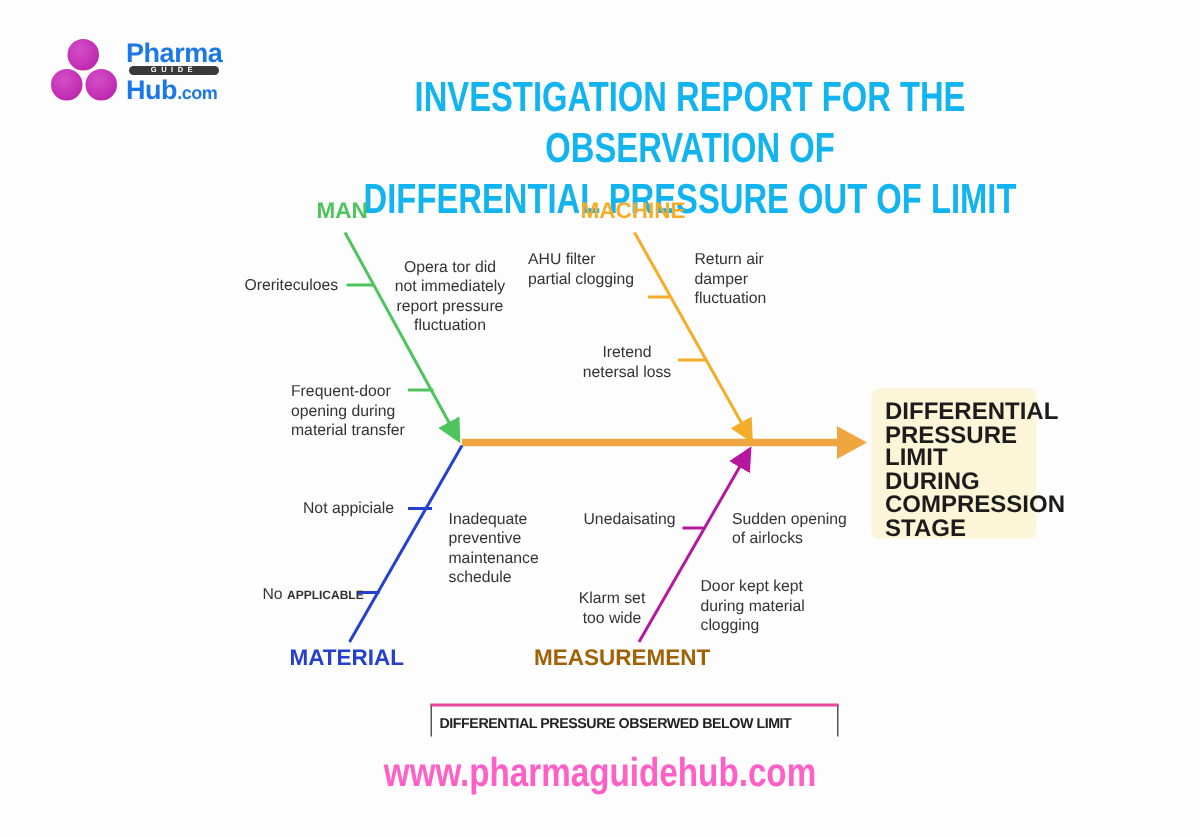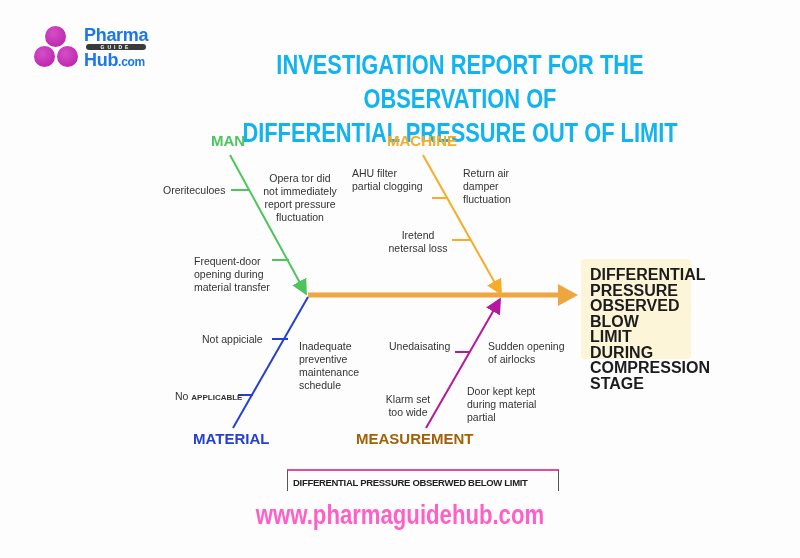--- a/index.html
+++ b/index.html
@@ -139,27 +139,26 @@
   <div>Sudden opening</div>
   <div>of airlocks</div>
 </div>
 <div class="lbl" style="left:383px; top:393px; text-align:center; width:50px;">
   <div>Klarm set</div>
   <div>too wide</div>
 </div>
 <div class="lbl" style="left:467px; top:385px;">
   <div>Door kept kept</div>
   <div>during material</div>
-  <div>partial</div>
+  <div>clogging</div>
 </div>
 
 <div class="effect">
   <div>DIFFERENTIAL</div>
   <div>PRESSURE</div>
-  <div>OBSERVED BLOW</div>
   <div>LIMIT DURING</div>
   <div>COMPRESSION</div>
   <div>STAGE</div>
 </div>
 
 <div class="caption">DIFFERENTIAL PRESSURE OBSERWED BELOW LIMIT</div>
 
 <div class="url">www.pharmaguidehub.com</div>
 
 </body></html>

